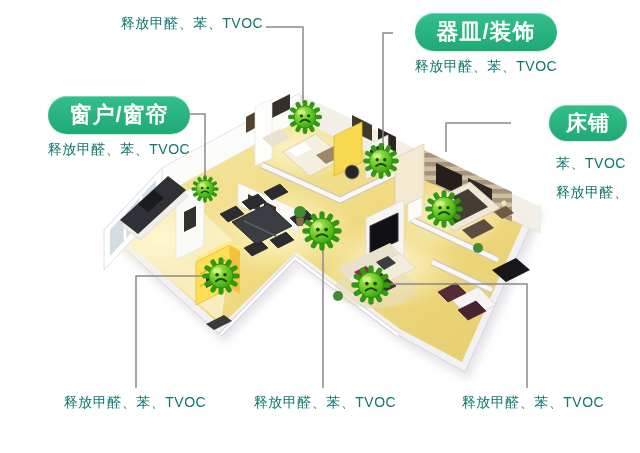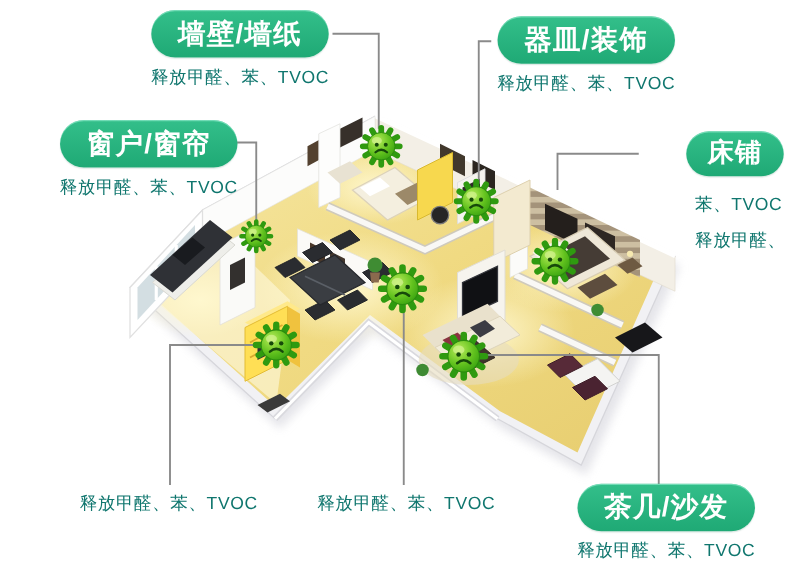--- a/index.html
+++ b/index.html
@@ -16,21 +16,21 @@
     padding:7px 21px 8px;border-radius:21px;letter-spacing:1px;
     box-shadow:0 1px 1px rgba(0,90,60,.15), inset 0 1px 0 rgba(190,255,235,.45);
     white-space:nowrap;
   }
   .pill.small{padding:6px 17px 7px;font-size:21px;}
   .desc{
     margin-top:7px;font-size:14px;color:#0f766e;letter-spacing:.5px;white-space:nowrap;
   }
   .desc.two-line{text-align:left;line-height:29px;margin-top:8px;margin-left:7px;}
   .c-wall   {left:97px;  top:8px;   width:190px;}
-  .c-decor  {left:374px; top:13px;  width:190px;}
+  .c-decor  {left:391px; top:13px;  width:190px;}
   .c-window {left:7px;   top:96px;  width:190px;margin-left:17px;}
   .c-bed    {left:508px; top:105px; width:130px; text-align:left;margin-left:41px;}
   .c-cabinet{left:40px;  top:387px; width:190px;}
   .c-floor  {left:230px; top:387px; width:190px;}
   .c-sofa   {left:438px; top:387px; width:190px;}
 </style>
 </head>
 <body>
 
 <div class="stage">
@@ -197,21 +197,20 @@
       <use href="#germ" transform="translate(381,161) scale(1.05)"></use>
       <use href="#germ" transform="translate(205,189) scale(0.8)"></use>
       <use href="#germ" transform="translate(444,209) scale(1.1)"></use>
       <use href="#germ" transform="translate(221,276) scale(1.1)"></use>
       <use href="#germ" transform="translate(322,231) scale(1.15)"></use>
       <use href="#germ" transform="translate(371,285) scale(1.15)"></use>
     </g>
   </svg>
 
   <div class="callout c-wall">
-    <div class="pill">墙壁/墙纸</div>
     <div class="desc">释放甲醛、苯、TVOC</div>
   </div>
 
   <div class="callout c-decor">
     <div class="pill">器皿/装饰</div>
     <div class="desc">释放甲醛、苯、TVOC</div>
   </div>
 
   <div class="callout c-window">
     <div class="pill">窗户/窗帘</div>
@@ -228,17 +227,16 @@
 
   <div class="callout c-cabinet">
     <div class="desc">释放甲醛、苯、TVOC</div>
   </div>
 
   <div class="callout c-floor">
     <div class="desc">释放甲醛、苯、TVOC</div>
   </div>
 
   <div class="callout c-sofa">
-    <div class="pill">茶几/沙发</div>
     <div class="desc">释放甲醛、苯、TVOC</div>
   </div>
 
 </div>
 
 </body></html>

